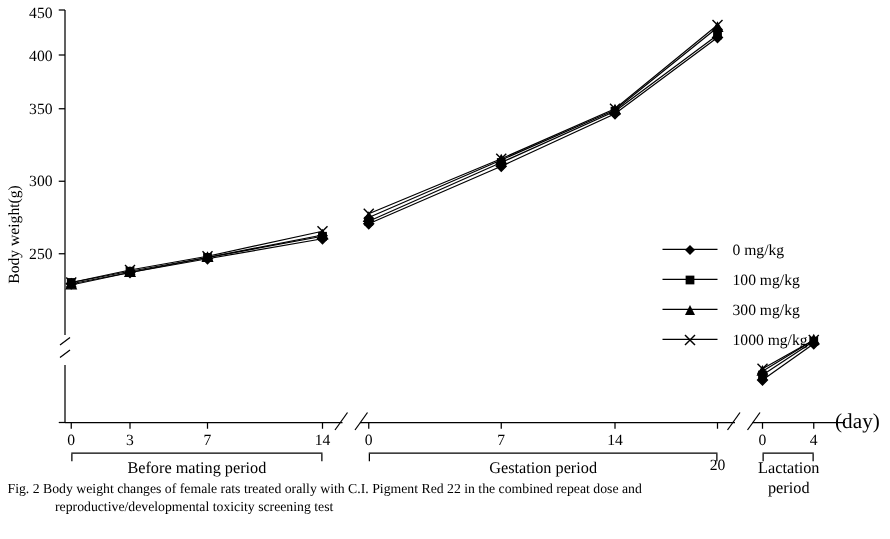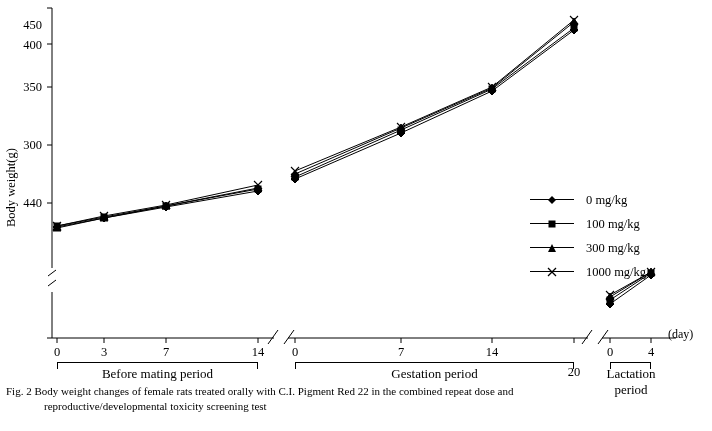--- a/index.html
+++ b/index.html
@@ -11,21 +11,21 @@
   .ylabel{
     position:absolute;left:4px;top:108px;width:22px;height:160px;
     font-size:12.5px;letter-spacing:0px;
     writing-mode:vertical-rl;transform:rotate(180deg);
     text-align:center;white-space:nowrap;
   }
   .ytick-label{
     position:absolute;right:0;width:34px;text-align:right;font-size:12.5px;
   }
   .xtick-label{position:absolute;font-size:12.5px;text-align:center;width:30px;}
-  .dayunit{position:absolute;font-size:12px;}
+  .dayunit{position:absolute;font-size:17px;}
 
   .period-bracket{position:absolute;border-top:1px solid #000;height:6px;}
   .period-bracket:before,.period-bracket:after{
     content:"";position:absolute;top:0;width:1px;height:6px;background:#000;
   }
   .period-bracket:before{left:0;}
   .period-bracket:after{right:0;}
   .period-label{position:absolute;font-size:13px;text-align:center;}
 
   
@@ -45,25 +45,25 @@
 
   svg{display:block;}
 </style>
 </head>
 <body>
 
 <div class="chart-wrap">
 
   <div class="ylabel">Body weight(g)</div>
 
-  <div class="ytick-label" style="top:18px;left:8px;">450</div>
+  <div class="ytick-label" style="top:3px;left:8px;">450</div>
   <div class="ytick-label" style="top:38px;left:8px;">400</div>
   <div class="ytick-label" style="top:80px;left:8px;">350</div>
   <div class="ytick-label" style="top:138px;left:8px;">300</div>
-  <div class="ytick-label" style="top:196px;left:8px;">440</div>
+  <div class="ytick-label" style="top:196px;left:8px;">250</div>
 
   <svg width="712" height="431" style="position:absolute;left:0;top:0;">
 
     <line x1="52" y1="8" x2="52" y2="268" stroke="#000" stroke-width="1"></line>
 
     <line x1="48" y1="276" x2="56" y2="270" stroke="#000" stroke-width="1"></line>
     <line x1="48" y1="286" x2="56" y2="280" stroke="#000" stroke-width="1"></line>
 
     <line x1="52" y1="292" x2="52" y2="338" stroke="#000" stroke-width="1"></line>
 

